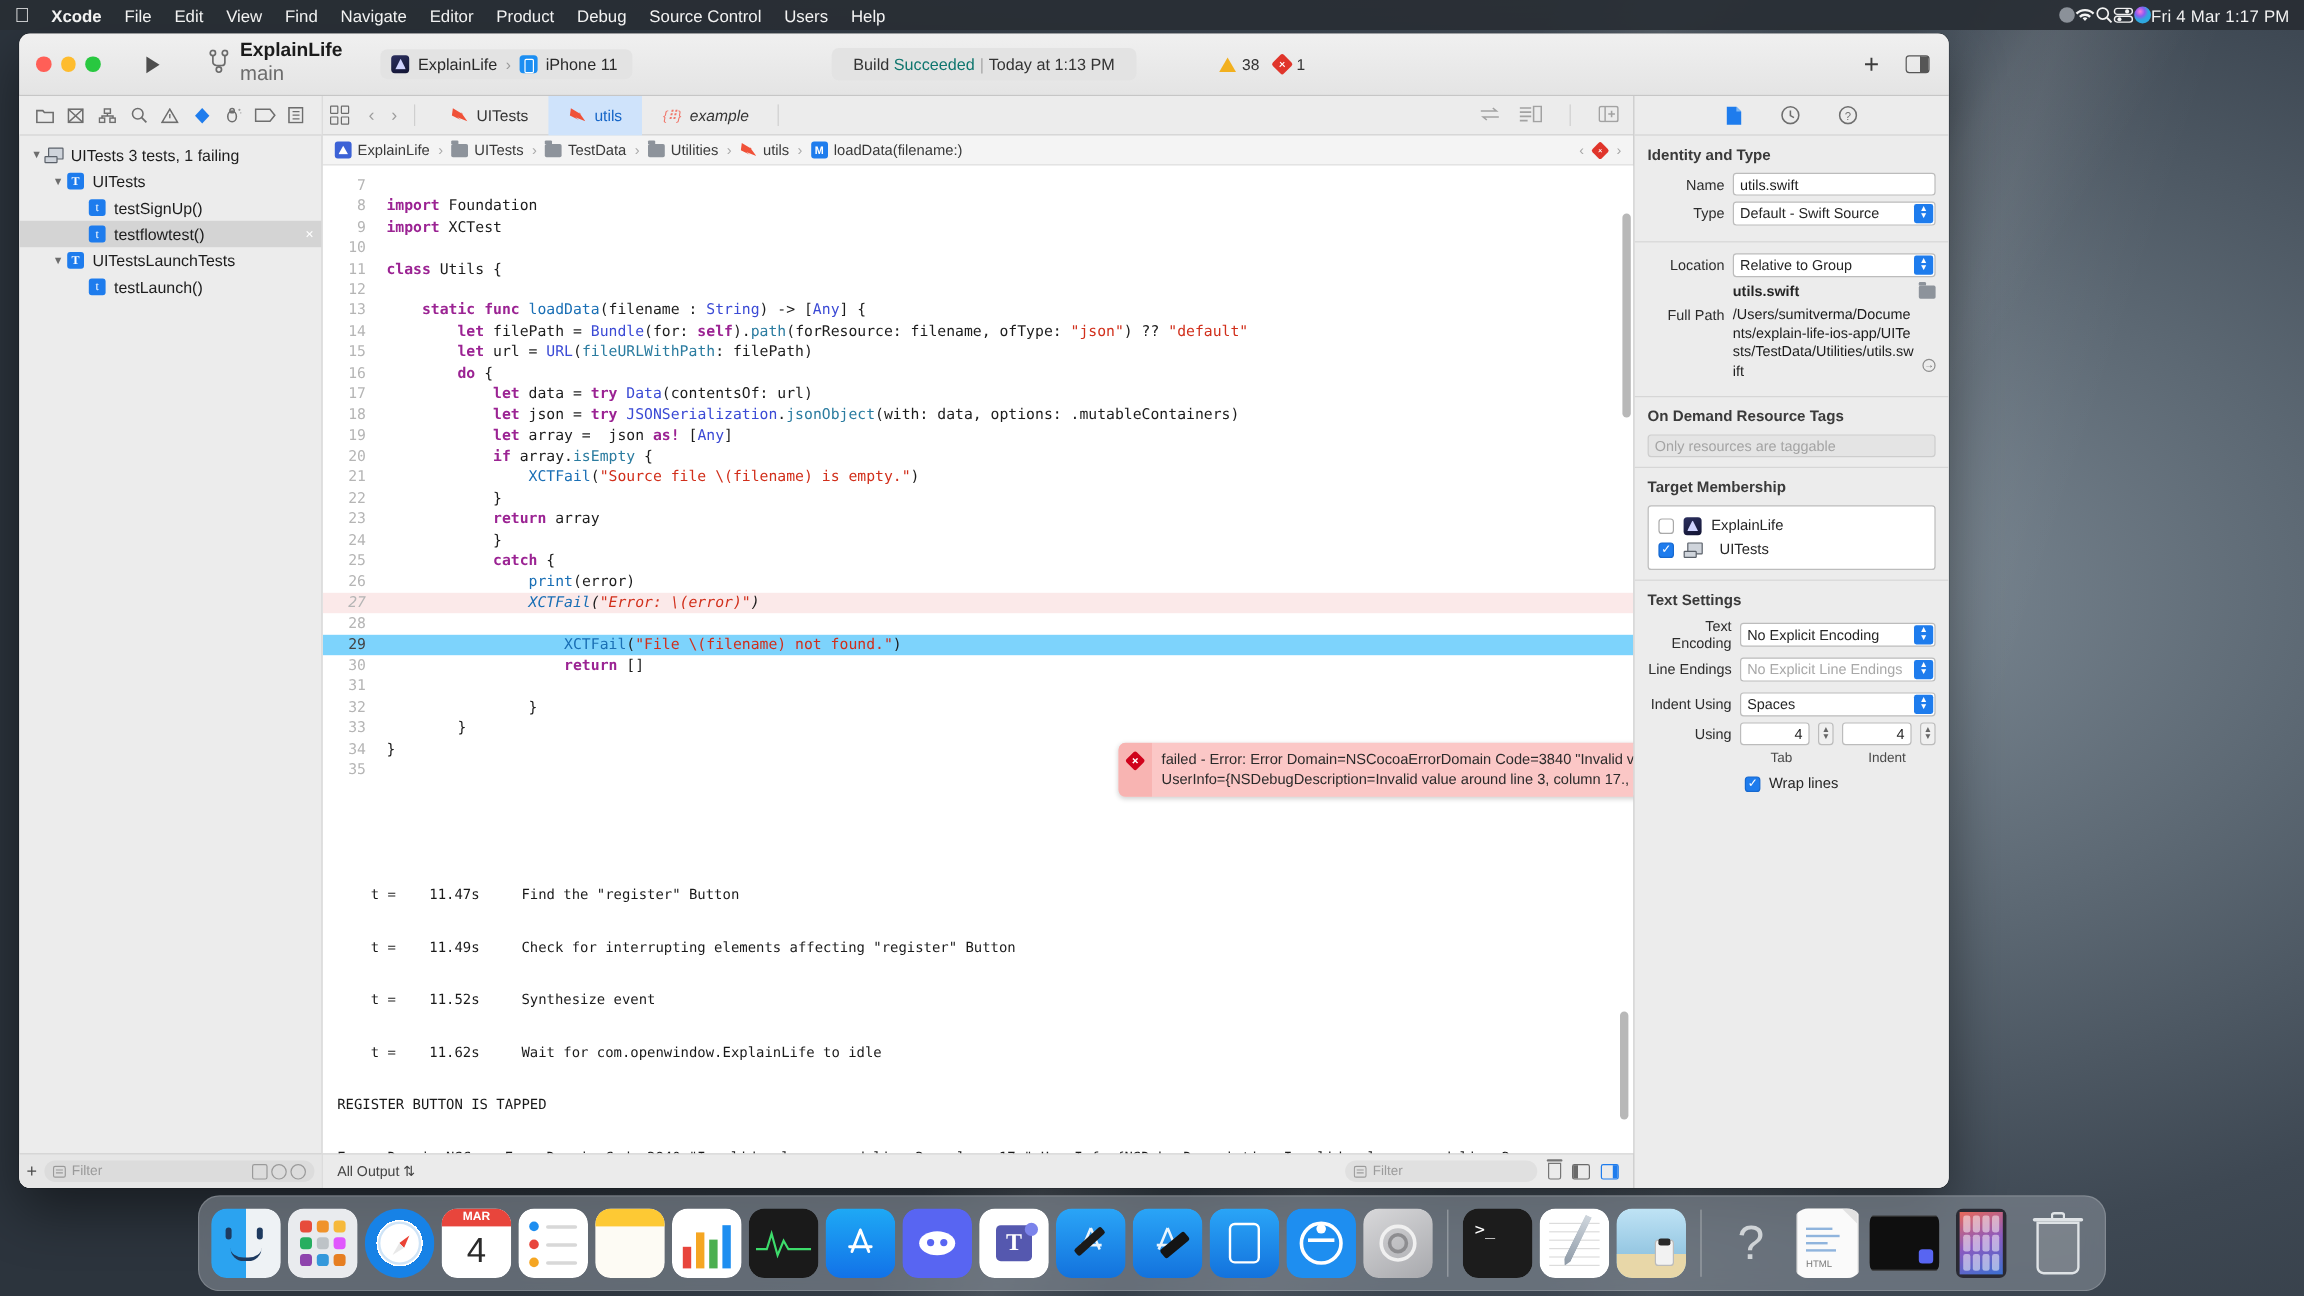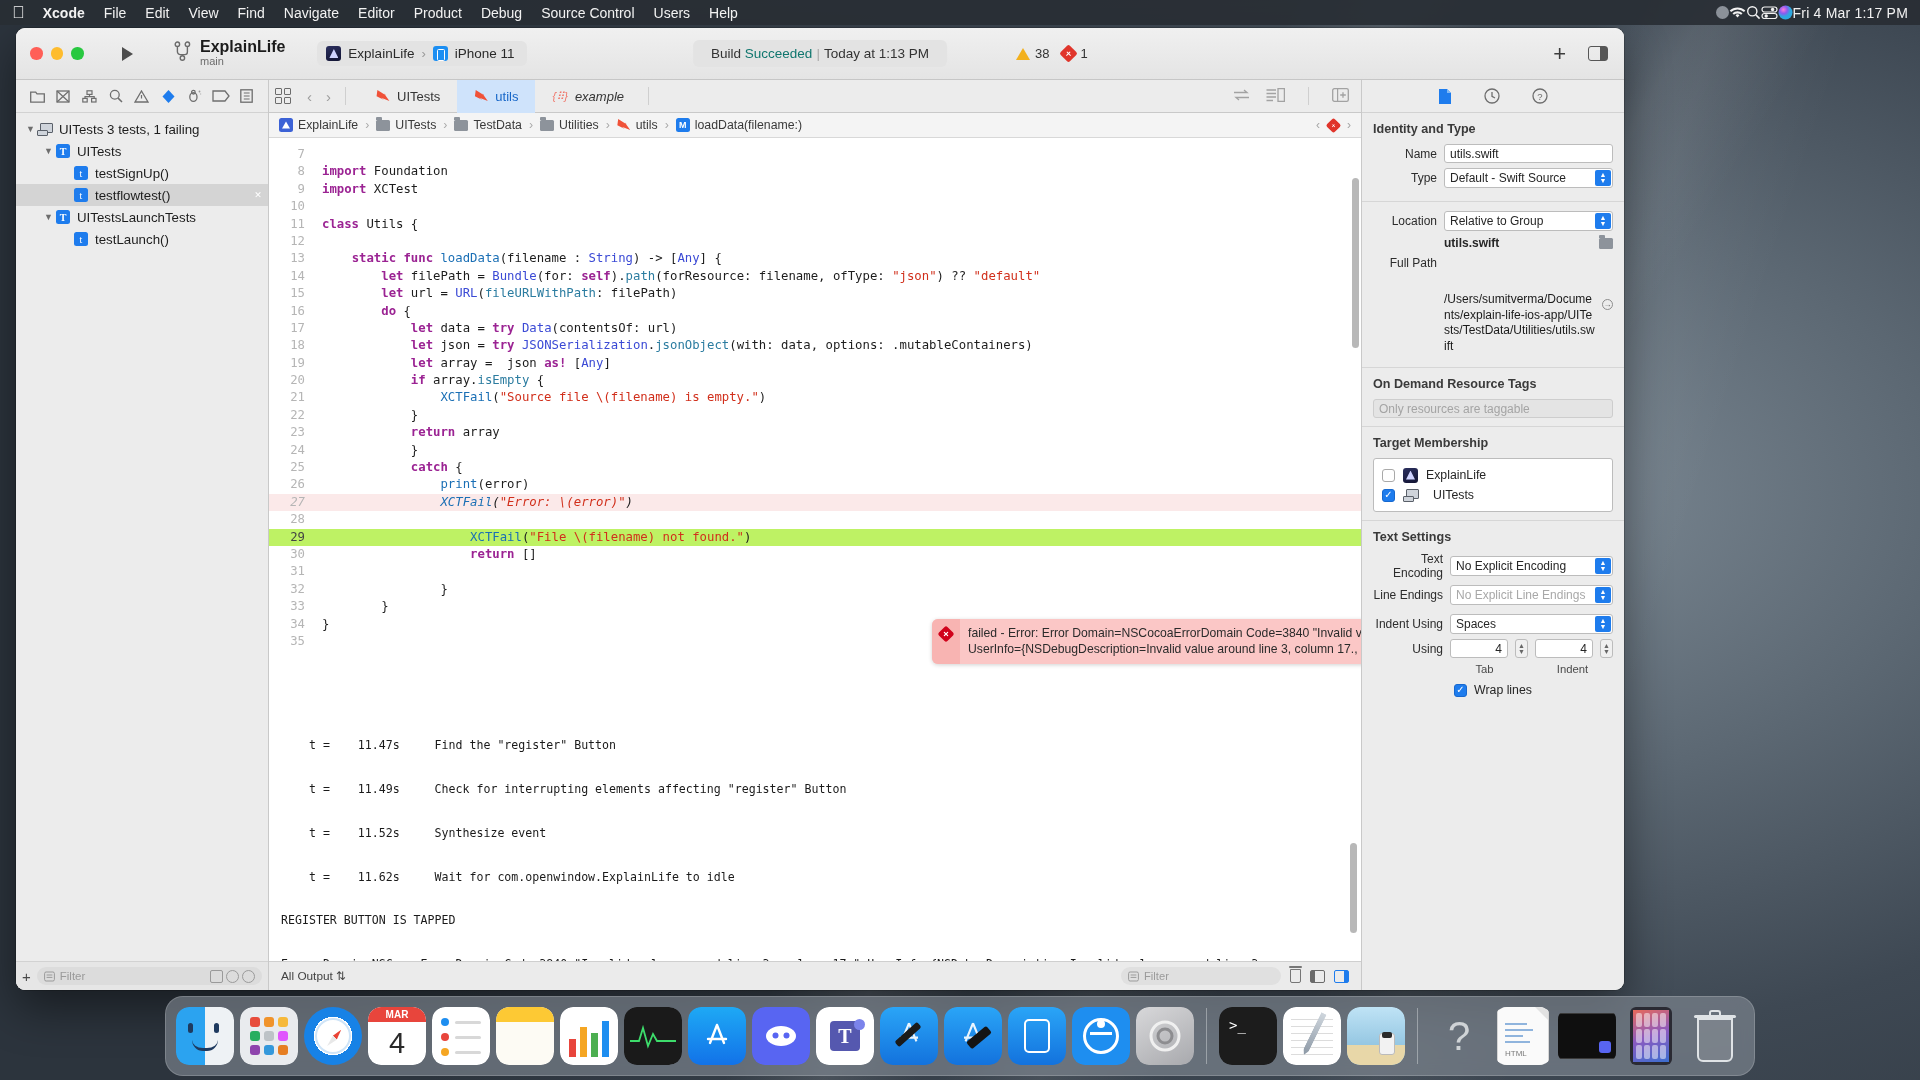--- a/index.html
+++ b/index.html
@@ -63,21 +63,21 @@
   .traffic { display:flex; gap:8px; padding-left:14px; width:96px; }
   .tl { width:12.5px; height:12.5px; border-radius:50%; }
   .tl.r{background:#ff5f57;} .tl.y{background:#febc2e;} .tl.g{background:#28c840;}
 
   #run-btn { width:30px; display:flex; align-items:center; justify-content:center; color:#555; }
   #sidebar-head-spacer{ width:24px; }
 
   .scheme-block { display:flex; align-items:center; gap:9px; margin-left:8px; }
   .branch-icon { color:#6b6b6b; }
   .proj-name { font-size:16px; font-weight:bold; color:#1b1b1b; line-height:1.05; }
-  .proj-branch { font-size:11px; color:#6d6d6d; line-height:1.2; }
+  .proj-branch { font-size:17px; color:#6d6d6d; line-height:1.2; }
 
   #scheme-pill {
     display:flex; align-items:center; gap:7px;
     background:#e3e3e3; border-radius:6px;
     padding:5px 12px 5px 9px; margin-left:32px;
     font-size:13.5px; color:#2a2a2a;
   }
   .tiny-app-icon{width:15px;height:15px;border-radius:3px;background:linear-gradient(160deg,#2b2f5e,#121433);display:inline-block;position:relative;}
   .tiny-app-icon::after{content:"";position:absolute;left:3px;top:3px;width:9px;height:9px;background:#cfd3ff;clip-path:polygon(50% 0,100% 100%,0 100%);}
   .tiny-sim-icon{width:15px;height:15px;border-radius:3px;background:#1b8ef2;display:inline-block;position:relative;}
@@ -192,21 +192,21 @@
   
   #codewrap { flex:1 1 auto; position:relative; background:#fff; overflow:hidden; min-height:0; }
   #code {
     font-family:"DejaVu Sans Mono","Liberation Mono",monospace;
     font-size:12.3px; line-height:17.4px;
     padding-top:8px;
     white-space:pre;
   }
   .cl { display:flex; height:17.4px; }
   .cl.err-line{background:#fbe9e9;font-style:italic;}
-  .cl.cur-line{background:#bef264;align-items:center;}
+  .cl.cur-line{background:#7dd3fc;align-items:center;}
   .ln { width:47px; flex:0 0 47px; text-align:right; padding-right:11px; color:#b5b5b5; user-select:none; }
   .cl.cur-line .ln{color:#444;}
   .ctext{ padding-left:6px; color:#1d1d1d; }
   .kw{color:#9b2393;font-weight:bold;}
   .ty{color:#3b4ad5;}
   .str{color:#d12f1b;}
   .fn{color:#1a6fb5;}
   .mem{color:#2b7ca0;}
 
   
@@ -269,21 +269,21 @@
   .sect{padding:9px 11px 8px 11px;border-bottom:1px solid #d6d6d6;}
   .sect-title{font-size:12.6px;font-weight:bold;color:#3a3a3a;margin-bottom:8px;}
   .frow{display:flex;align-items:center;gap:7px;margin-bottom:5px;}
   .flab{width:64px;text-align:right;color:#2c2c2c;font-size:12px;flex:0 0 64px;}
   .flab.wide{width:70px;flex:0 0 70px;}
   .ffield{flex:1;height:19px;background:#fff;border:1px solid #bcbcbc;border-radius:3px;padding:0 5px;display:flex;align-items:center;font-size:12px;color:#1b1b1b;}
   .ffield.ghost{background:#e4e4e4;border-color:#cdcdcd;color:#a4a4a4;}
   .fpop{flex:1;height:20px;background:#fff;border:1px solid #bcbcbc;border-radius:3px;display:flex;align-items:center;padding:0 5px;font-size:12px;position:relative;}
   .fpop.ghost{color:#a8a8a8;}
   .stepper-blue{position:absolute;right:1px;top:1px;bottom:1px;width:16px;background:#1e7ced;border-radius:2px;display:flex;flex-direction:column;align-items:center;justify-content:center;color:#fff;font-size:7px;line-height:6px;}
-  .pathblock{font-size:12px;line-height:15.5px;color:#1b1b1b;word-break:break-all;margin-top:37px;}
+  .pathblock{font-size:12px;line-height:15.5px;color:#1b1b1b;word-break:break-all;}
   .tm-box{border:1px solid #bcbcbc;background:#fff;border-radius:3px;padding:6px 8px;}
   .tm-row{display:flex;align-items:center;gap:8px;height:20px;font-size:12.3px;}
   .cbx{width:13px;height:13px;border:1px solid #a9a9a9;border-radius:3px;background:#fff;flex:0 0 13px;}
   .cbx.on{background:#1e7ced;border-color:#1668cf;position:relative;}
   .cbx.on::after{content:"✓";position:absolute;inset:-1px 0 0 0;color:#fff;font-size:10px;display:flex;align-items:center;justify-content:center;}
   .mini-app{width:15px;height:15px;border-radius:3px;background:linear-gradient(160deg,#2b2f5e,#121433);position:relative;flex:0 0 15px;}
   .mini-app::after{content:"";position:absolute;left:3px;top:3px;width:9px;height:9px;background:#cfd3ff;clip-path:polygon(50% 0,100% 100%,0 100%);}
   .widths-row{display:flex;align-items:center;gap:7px;}
   .wnum{flex:1;height:19px;background:#fff;border:1px solid #bcbcbc;border-radius:3px;display:flex;align-items:center;justify-content:flex-end;padding-right:5px;font-size:12px;}
   .step-gray{width:13px;height:19px;background:#f0f0f0;border:1px solid #bcbcbc;border-radius:3px;display:flex;flex-direction:column;align-items:center;justify-content:center;color:#666;font-size:7px;line-height:6px;}

